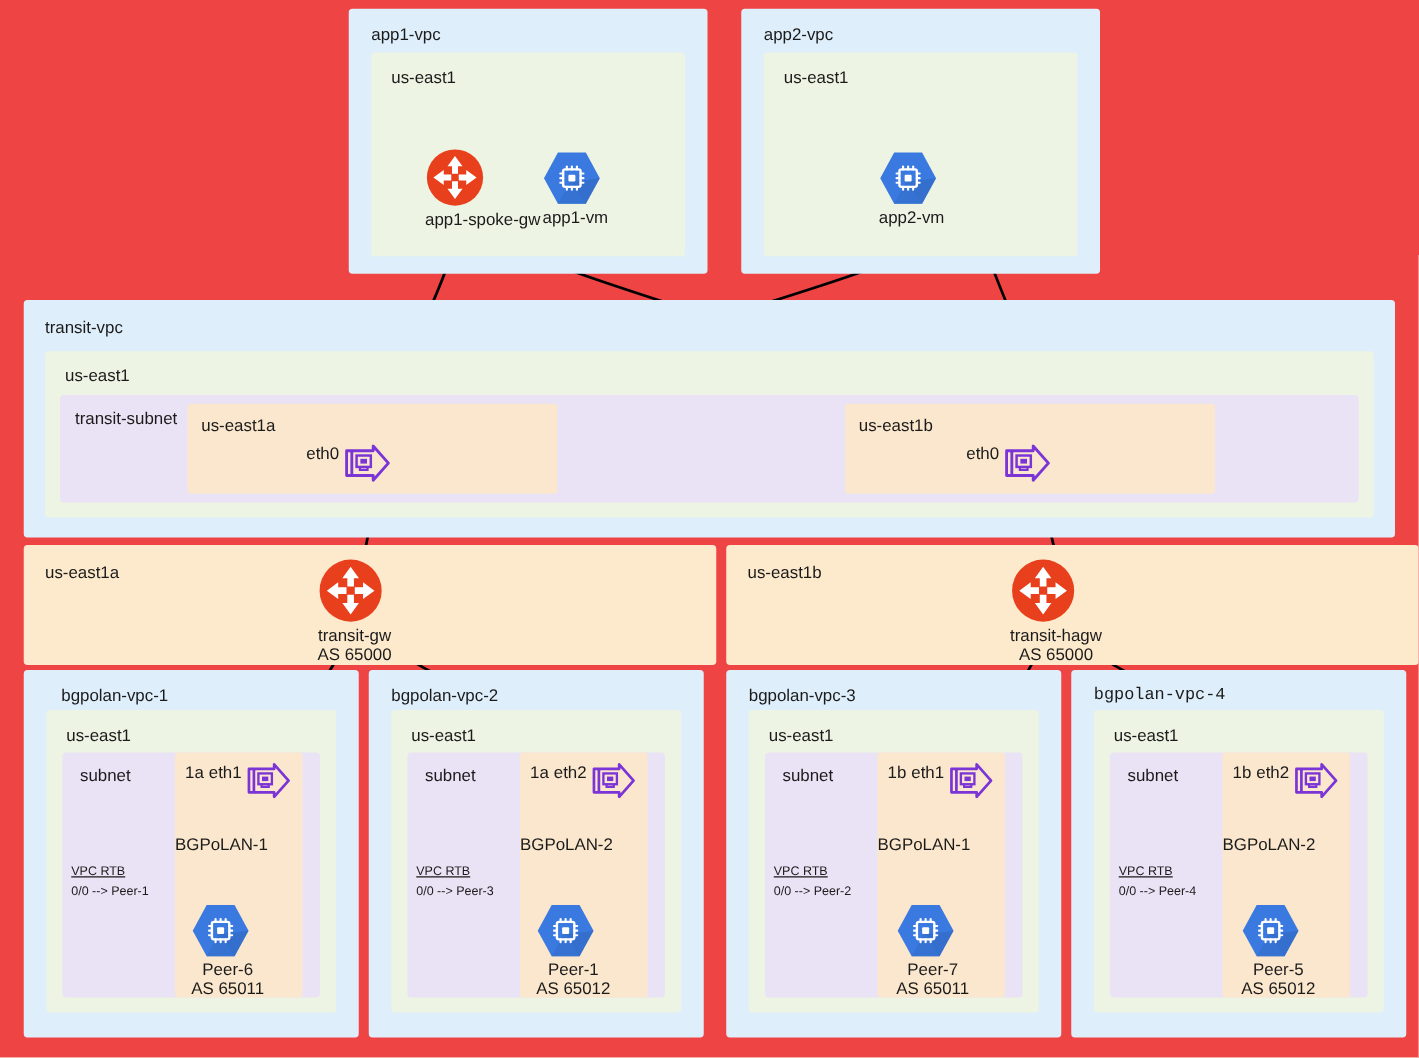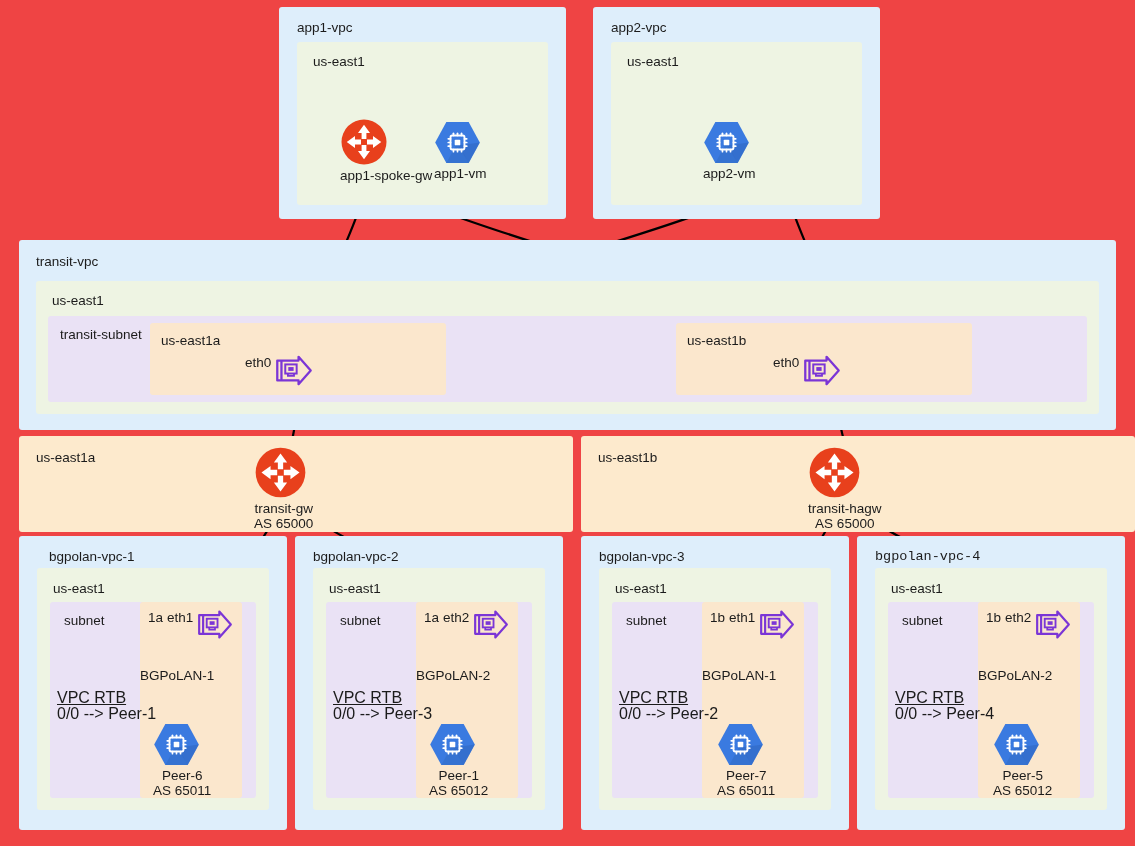--- a/index.html
+++ b/index.html
@@ -84,21 +84,21 @@
   .eni-name {
     font-size: 13.5px;
     color: #1b1b1b;
     white-space: nowrap;
   }
   .eni-icon { display: block; }
 
   
   .rtb {
     position: absolute;
-    font-size: 16px;
+    font-size: 10px;
     line-height: 16px;
     color: #1b1b1b;
     white-space: nowrap;
   }
   .rtb .rtb-title {
     display: block;
     text-decoration: underline;
     font-weight: 400;
   }
   .rtb .rtb-route { display: block; }

